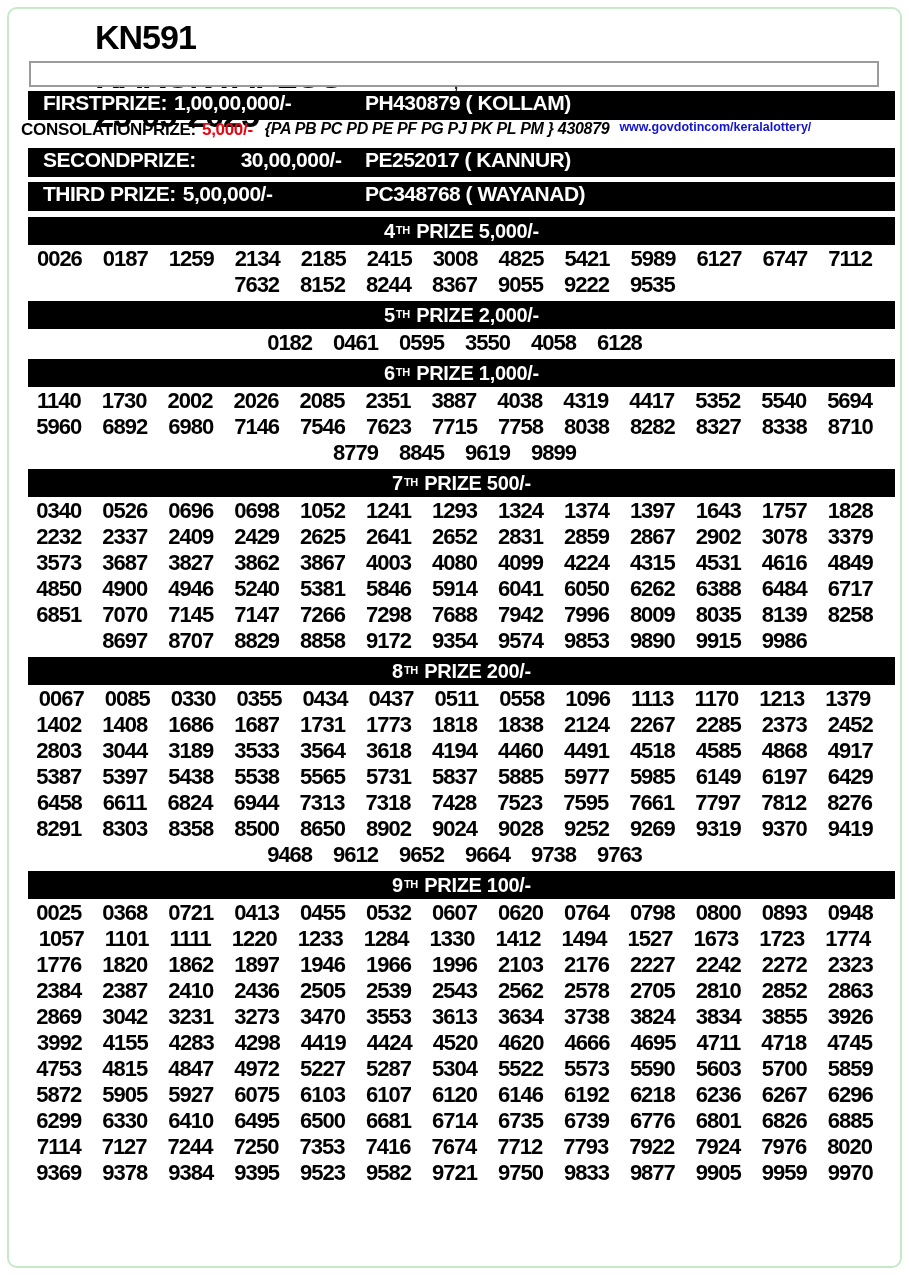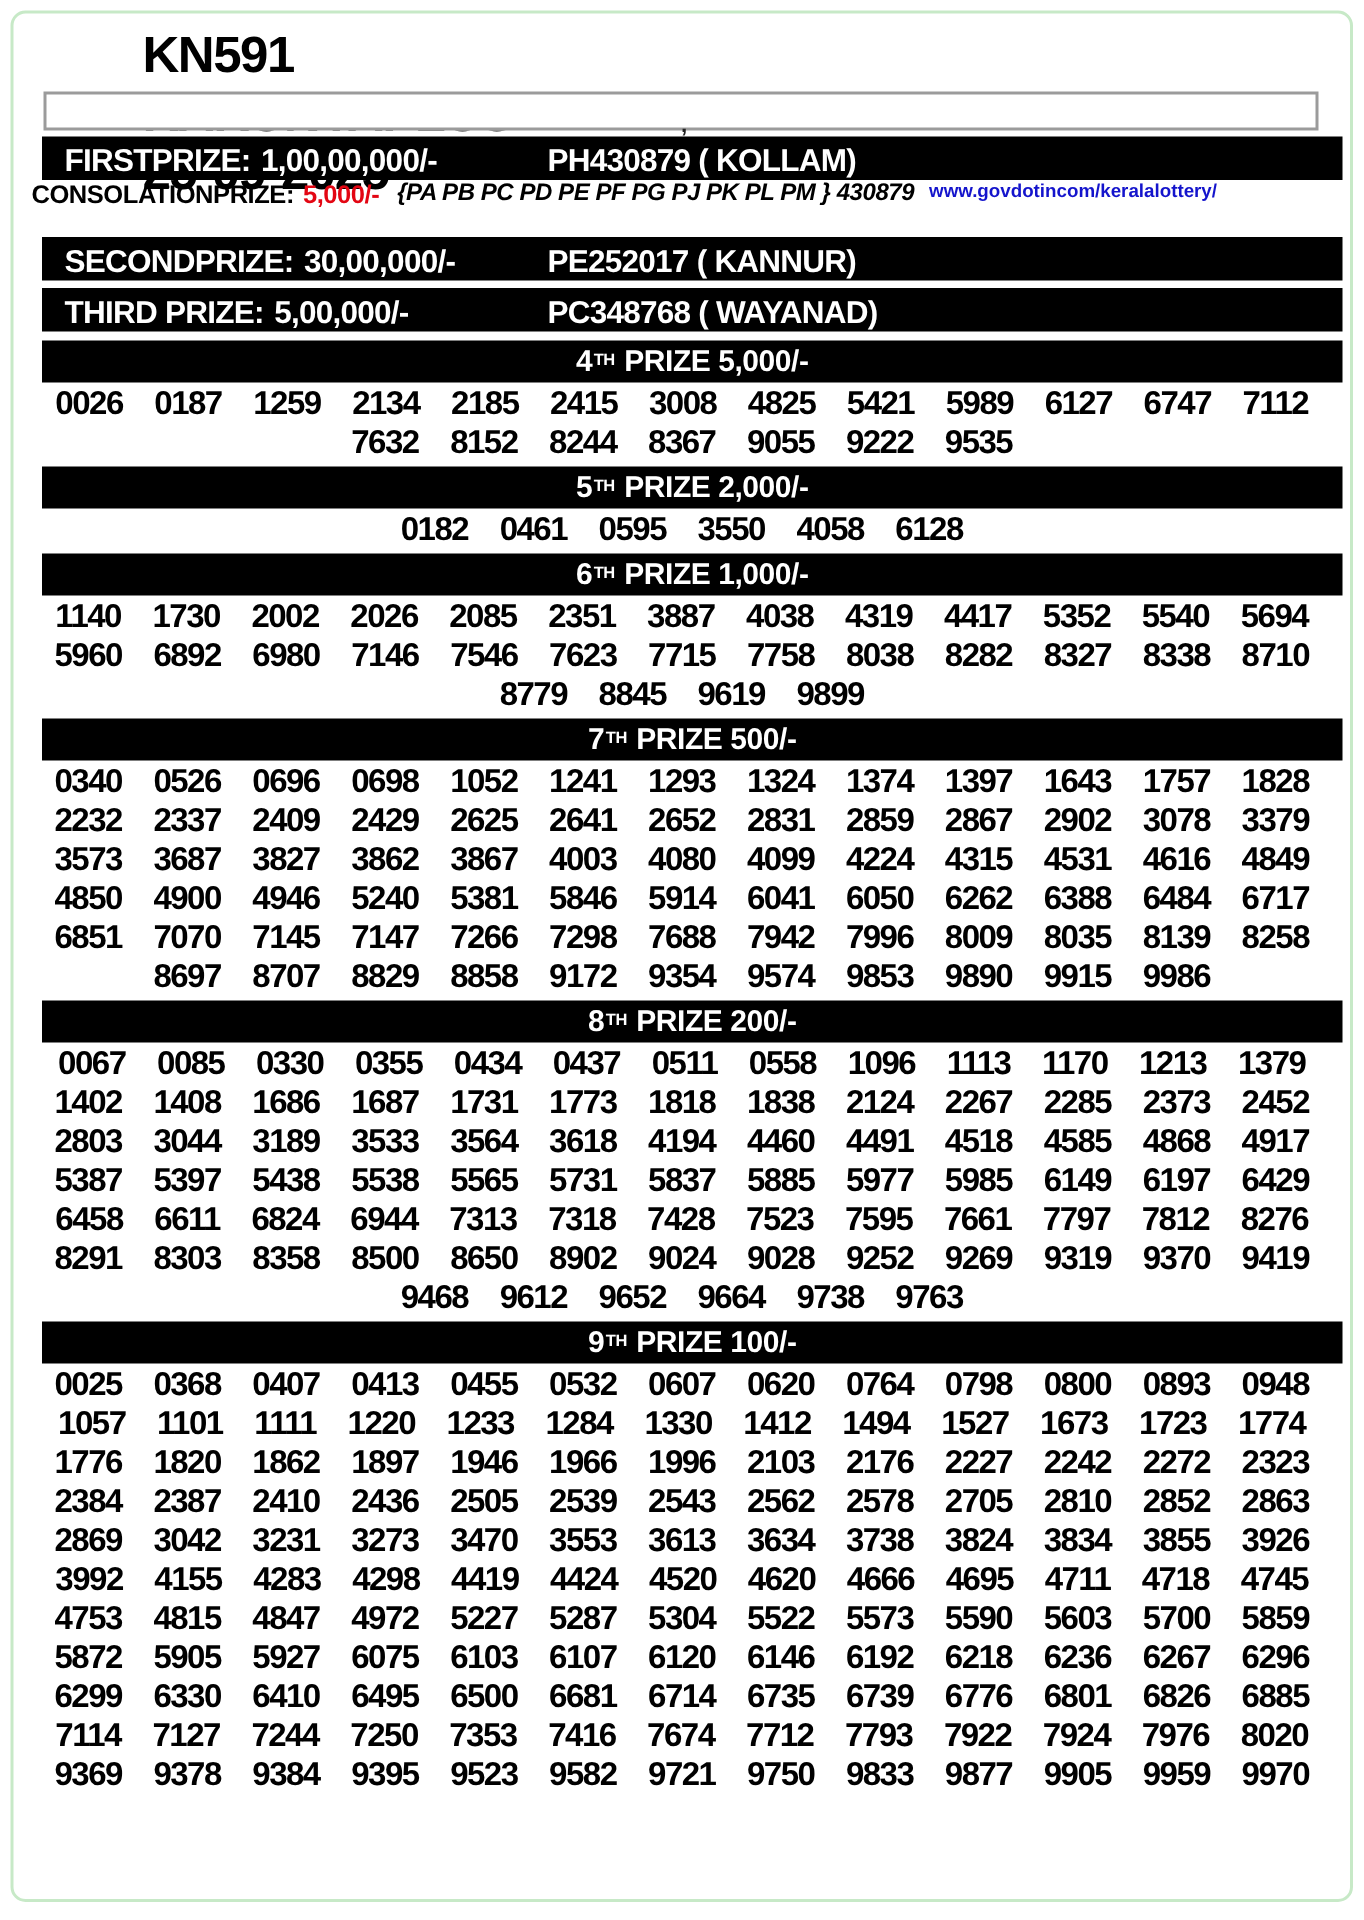--- a/index.html
+++ b/index.html
@@ -16,28 +16,28 @@
   .hdr{
     display:flex;justify-content:space-between;align-items:baseline;
     padding:2px 88px 0 95px;height:42px;
     font-size:34px;font-weight:700;letter-spacing:-1px;color:#000;flex-direction:column;
   }
   .empty-bar{
     margin:1px 30px 4px 29px;height:22px;border:2px solid #9b9b9b;background:#fff;position:relative;
   }
   .comma{position:absolute;left:50%;bottom:-7px;font-size:15px;font-weight:700;color:#222;}
   .band{
-    position:relative;display:flex;align-items:flex-end;
+    position:relative;display:flex;align-items:flex-start;
     background:var(--black,#000);color:#fff;height:29px;margin:0 14px 0 28px;
     font-weight:700;font-size:21px;letter-spacing:-0.5px;white-space:nowrap;
   }
   .band .bl{margin-left:15px;}
   .band .ba{margin-left:7px;}
   .band .bw{position:absolute;left:337px;}
-  .band.second{margin-top:11px;margin-bottom:5px;}
+  .band.second{margin-top:1px;margin-bottom:5px;gap:38px;}
   .band.third{margin-bottom:6px;}
   .consol{
     height:27px;display:flex;align-items:flex-start;padding-left:21px;
     font-weight:700;font-size:17px;letter-spacing:-0.3px;color:#000;white-space:nowrap;
   }
   .consol .ca{color:var(--red,#e30613);margin:0 12px 0 6px;}
   .consol .cs{font-size:16px;font-style:italic;}
   .consol .clink{color:var(--blue,#1414cc);font-size:12.5px;margin-left:10px;letter-spacing:0;cursor:pointer;}
   .sec-band{
     background:var(--black,#000);color:#fff;height:28px;margin:3px 14px 1px 28px;
@@ -373,21 +373,21 @@
         <span class="num">9763</span>
       </div>
       <div class="sec-band">
         <span>9</span>
         <sup>TH</sup>
         <span>&nbsp;PRIZE 100/-</span>
       </div>
       <div class="num-row">
         <span class="num">0025</span>
         <span class="num">0368</span>
-        <span class="num">0407</span>
+        <span class="num">0721</span>
         <span class="num">0413</span>
         <span class="num">0455</span>
         <span class="num">0532</span>
         <span class="num">0607</span>
         <span class="num">0620</span>
         <span class="num">0764</span>
         <span class="num">0798</span>
         <span class="num">0800</span>
         <span class="num">0893</span>
         <span class="num">0948</span>

